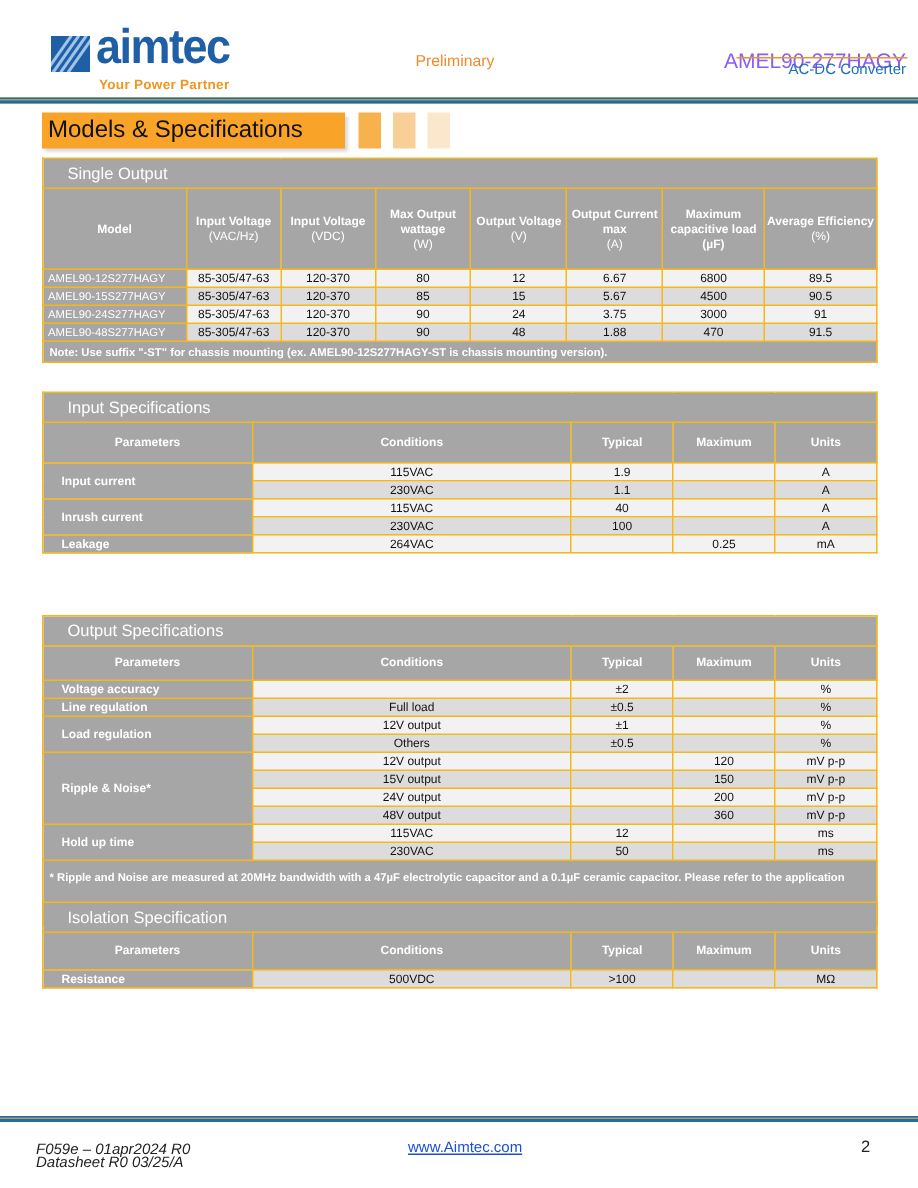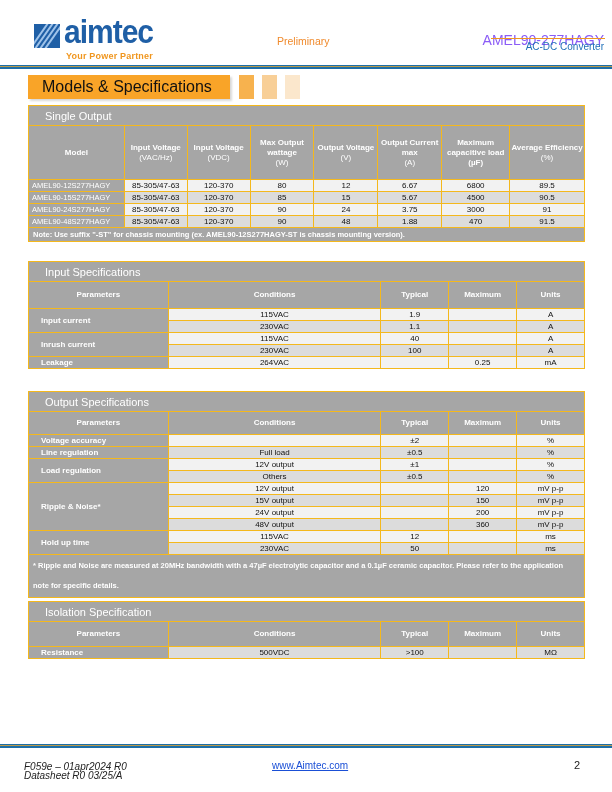--- a/index.html
+++ b/index.html
@@ -7,21 +7,21 @@
   .logo{position:absolute;left:34px;top:21px;width:130px;height:44px;}
   .logo-mark{position:absolute;left:0;top:3px;width:26px;height:24px;background:#1f5fa6;overflow:hidden;}
   .logo-mark i{position:absolute;width:2px;height:30px;background:#9fc3ea;transform:rotate(35deg);top:-3px;}
   .logo-word{position:absolute;left:30px;top:-6px;font-family:"Liberation Sans",sans-serif;font-weight:bold;font-size:30px;color:#1f5fa6;letter-spacing:-1px;transform:scaleY(1.08);}
   .logo-tag{position:absolute;left:32px;top:30px;font-family:"Liberation Sans",sans-serif;font-size:9px;font-weight:bold;color:#f0961e;letter-spacing:0.2px;}
   .prelim{position:absolute;left:277px;top:35px;font-size:10.5px;color:#f08a2c;font-family:"Liberation Sans",sans-serif;}
   .prod-title{position:absolute;right:8px;top:32px;font-family:Liberation Sans, sans-serif;font-size:14px;color:#8b5cf6;}
   .prod-line{position:absolute;left:491px;width:114px;top:38px;height:1px;background:#f0961e;}
   .prod-sub{position:absolute;right:8px;top:41px;font-family:"Liberation Sans",sans-serif;font-size:10px;color:#1f6fb8;}
   .hdr-rule{position:absolute;left:0;right:0;top:65px;height:4px;border-top:1px solid #1d6ea7;border-bottom:2px solid #1d6ea7;background:#b89a4a;height:1px;}
-  .section-title{position:absolute;left:28px;top:75px;width:202px;height:24px;background:#f9a428;box-shadow:2px 2px 2px #d9d9d9;font-family:"Liberation Sans",sans-serif;font-size:16px;color:#111;line-height:24px;padding-left:14px;box-sizing:border-box;}
+  .section-title{position:absolute;left:28px;top:75px;width:202px;height:24px;background:#f9a428;box-shadow:2px 2px 2px #d9d9d9;font-family:"Liberation Sans",sans-serif;font-size:16px;color:#111;line-height:24px;padding-left:4px;box-sizing:border-box;}
   .sq{position:absolute;top:75px;width:15px;height:24px;}
   table.spec{position:absolute;left:28px;width:557px;border-collapse:collapse;font-family:"Liberation Sans",sans-serif;}
   table.spec td{border:1px solid #f4b81c;padding:0;font-size:8px;text-align:center;color:#111;height:11px;line-height:10px;}
   table.spec td.cap{background:#a6a6a6;color:#fff;text-align:left;font-size:11px;padding-left:16px;height:19px;}
   table.spec td.hd{background:#a6a6a6;color:#fff;font-size:8px;font-weight:bold;}
   table.spec td.hd .u{font-weight:normal;}
   table.spec td.lbl{background:#a6a6a6;color:#fff;text-align:left;padding-left:12px;font-weight:bold;}
   table.spec td.model{background:#a6a6a6;color:#fff;text-align:left;padding-left:3px;font-size:7.5px;}
   table.spec td.note{background:#a6a6a6;color:#fff;text-align:left;padding:1px 4px;font-size:7.5px;font-weight:bold;}
   .r1 td.v{background:#f2f2f2;}
@@ -174,21 +174,21 @@
   <tr class="r1">
     <td class="lbl">Leakage</td>
     <td class="v">264VAC</td>
     <td class="v"></td>
     <td class="v">0.25</td>
     <td class="v">mA</td>
   </tr>
 </tbody>
   </table>
 
-<table class="spec" style="top:391px;border-radius:23px;">
+<table class="spec" style="top:410px;border-radius:23px;">
   <colgroup>
       <col style="width:140px">
       <col style="width:213px">
       <col style="width:68px">
       <col style="width:68px">
       <col style="width:68px">
     </colgroup>
   <tbody>
       <tr>
         <td class="cap" colspan="5">Output Specifications</td>

